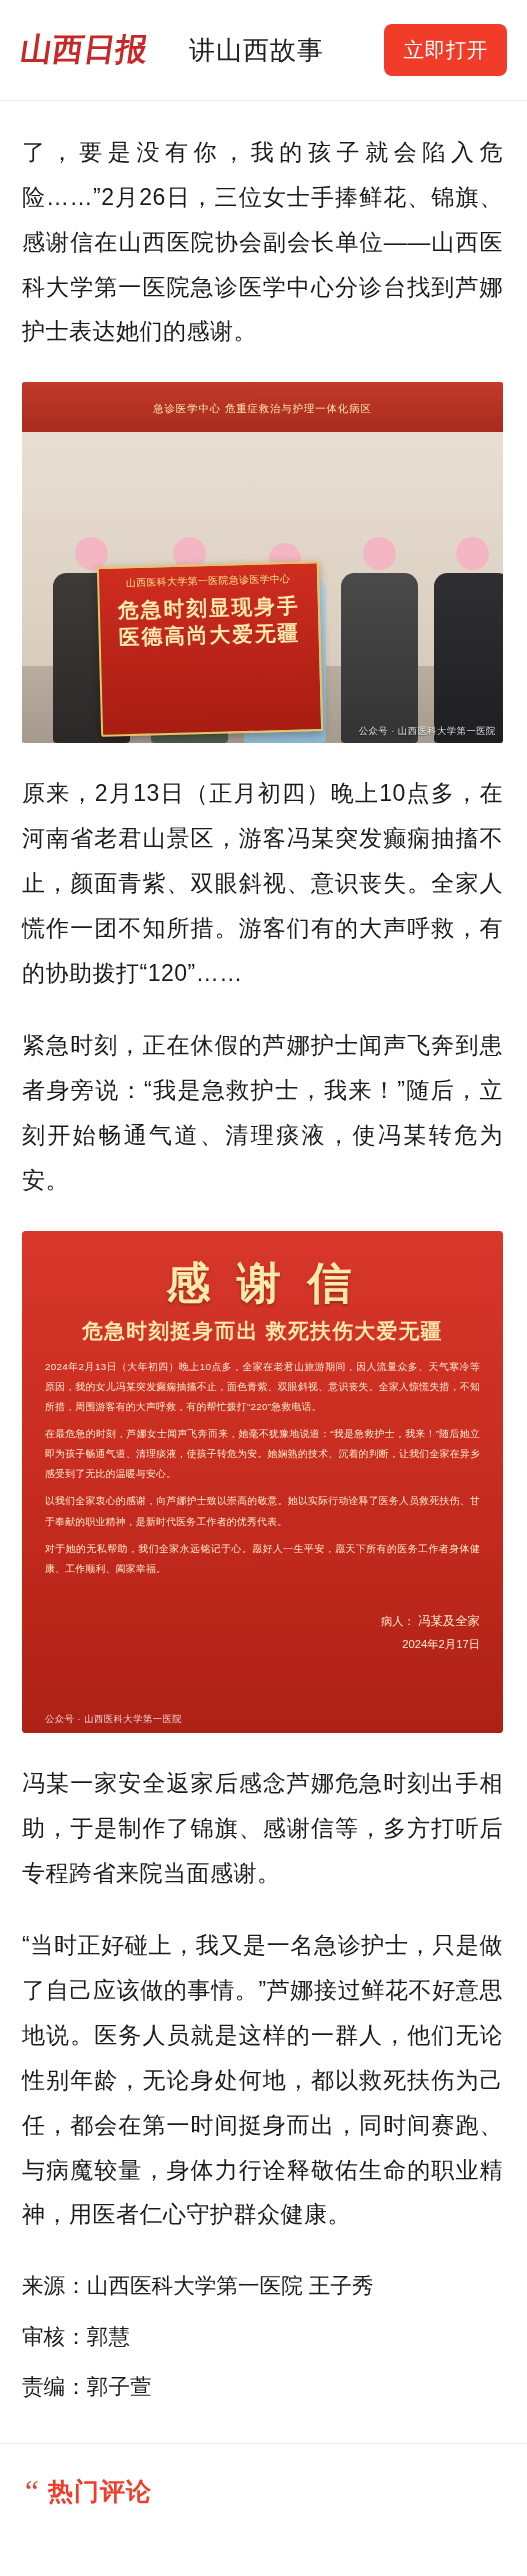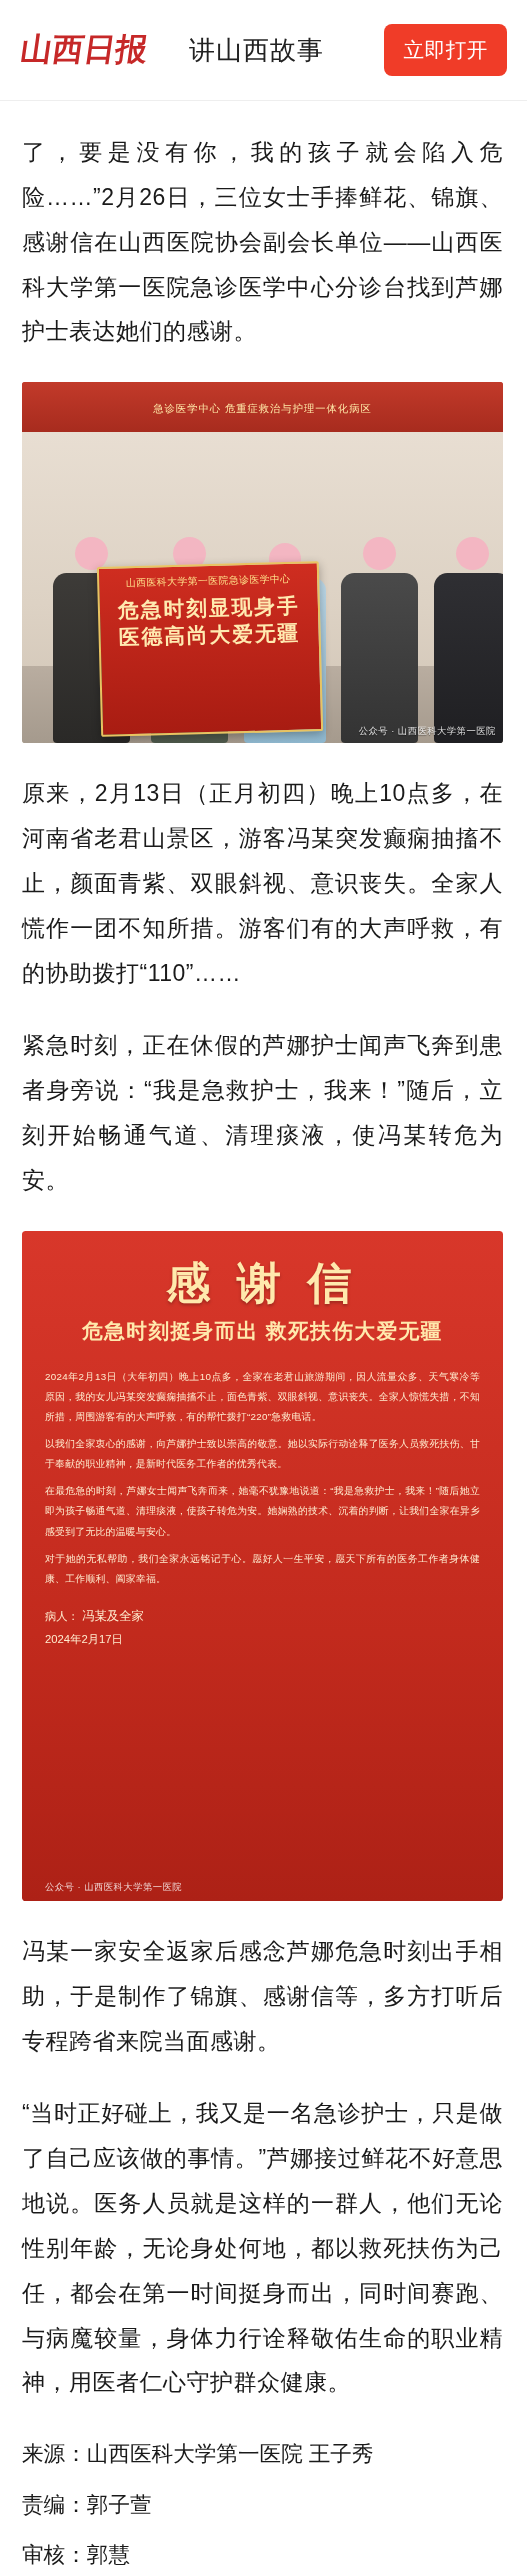--- a/index.html
+++ b/index.html
@@ -197,21 +197,21 @@
     position: absolute;
     right: 7.2px; bottom: 5.2px;
     color: rgba(255,255,255,.85);
     font-size: 9.3px;
     letter-spacing: 0.5px;
     text-shadow: 0 0.5px 1px rgba(0,0,0,.5);
   }
 
   
   .photo-2 {
-    height: 670px;
+    height: 502px;
     background: linear-gradient(180deg,#d8372a 0%, #c22a1d 60%, #ad2116 100%);
     border-radius: 3.1px;
     padding: 17.5px 23px 15.5px 23px;
     position: relative;
     color: #fff5d8;
   }
   .letter-title {
     text-align: center;
     font-size: 44px;
     font-weight: bold;
@@ -219,32 +219,33 @@
     letter-spacing: 7.2px;
     margin: 5.2px 0 4.1px 0;
     text-shadow: 0 1.5px 3.1px rgba(0,0,0,.25);
   }
   .letter-sub {
     text-align: center;
     font-size: 20.6px;
     font-weight: bold;
     color: #ffe9ad;
     letter-spacing: 1.5px;
-    margin-bottom: 22px;
+    margin-bottom: 12px;
   }
   .letter-body {
     font-size: 9.8px;
     line-height: 2.05;
     color: #ffeccf;
     text-align: justify;
     letter-spacing: 0.3px;
   }
   .letter-body p { margin: 0 0 7.2px 0; }
   .letter-sign {
-    margin-top: 16px;
+    margin-top: 31px;
+    text-align: right;
     font-size: 11.3px;
     color: #ffeccf;
     line-height: 1.9;
   }
   .letter-sign .nm { font-size: 12.4px; }
   .ph2-watermark {
     position: absolute;
     left: 23px; bottom: 7.2px;
     color: rgba(255,255,255,.8);
     font-size: 9.3px;
@@ -348,51 +349,51 @@
           <div class="ph1-flag">
             <div class="fl-top">山西医科大学第一医院急诊医学中心</div>
             <div class="fl-main">危急时刻显现身手
 医德高尚大爱无疆</div>
           </div>
         </div>
         <div class="ph1-watermark">公众号 · 山西医科大学第一医院</div>
       </div>
     </div>
 
-    <p class="para">原来，2月13日（正月初四）晚上10点多，在河南省老君山景区，游客冯某突发癫痫抽搐不止，颜面青紫、双眼斜视、意识丧失。全家人慌作一团不知所措。游客们有的大声呼救，有的协助拨打“110”……</p>
+    <p class="para">原来，2月13日（正月初四）晚上10点多，在河南省老君山景区，游客冯某突发癫痫抽搐不止，颜面青紫、双眼斜视、意识丧失。全家人慌作一团不知所措。游客们有的大声呼救，有的协助拨打“120”……</p>
     <p class="para">紧急时刻，正在休假的芦娜护士闻声飞奔到患者身旁说：“我是急救护士，我来！”随后，立刻开始畅通气道、清理痰液，使冯某转危为安。</p>
 
     <div class="photo">
       <div class="photo-2">
         <div class="letter-title">感 谢 信</div>
         <div class="letter-sub">危急时刻挺身而出 救死扶伤大爱无疆</div>
         <div class="letter-body">
           <p>2024年2月13日（大年初四）晚上10点多，全家在老君山旅游期间，因人流量众多、天气寒冷等原因，我的女儿冯某突发癫痫抽搐不止，面色青紫、双眼斜视、意识丧失。全家人惊慌失措，不知所措，周围游客有的大声呼救，有的帮忙拨打“220”急救电话。</p>
+          <p>在最危急的时刻，芦娜女士闻声飞奔而来，她毫不犹豫地说道：“我是急救护士，我来！”随后她立即为孩子畅通气道、清理痰液，使孩子转危为安。她娴熟的技术、沉着的判断，让我们全家在异乡感受到了无比的温暖与安心。</p>
           <p>以我们全家衷心的感谢，向芦娜护士致以崇高的敬意。她以实际行动诠释了医务人员救死扶伤、甘于奉献的职业精神，是新时代医务工作者的优秀代表。</p>
-          <p>在最危急的时刻，芦娜女士闻声飞奔而来，她毫不犹豫地说道：“我是急救护士，我来！”随后她立即为孩子畅通气道、清理痰液，使孩子转危为安。她娴熟的技术、沉着的判断，让我们全家在异乡感受到了无比的温暖与安心。</p>
           <p>对于她的无私帮助，我们全家永远铭记于心。愿好人一生平安，愿天下所有的医务工作者身体健康、工作顺利、阖家幸福。</p>
         </div>
         <div class="letter-sign">
           <div>
             <span>病人：</span>
             <span class="nm">冯某及全家</span>
           </div>
           <div>2024年2月17日</div>
         </div>
         <div class="ph2-watermark">公众号 · 山西医科大学第一医院</div>
       </div>
     </div>
 
     <p class="para">冯某一家安全返家后感念芦娜危急时刻出手相助，于是制作了锦旗、感谢信等，多方打听后专程跨省来院当面感谢。</p>
     <p class="para">“当时正好碰上，我又是一名急诊护士，只是做了自己应该做的事情。”芦娜接过鲜花不好意思地说。医务人员就是这样的一群人，他们无论性别年龄，无论身处何地，都以救死扶伤为己任，都会在第一时间挺身而出，同时间赛跑、与病魔较量，身体力行诠释敬佑生命的职业精神，用医者仁心守护群众健康。</p>
 
     <div class="meta-block">
       <div class="meta-line">来源：山西医科大学第一医院 王子秀</div>
+      <div class="meta-line">审核：郭慧</div>
       <div class="meta-line">责编：郭子萱</div>
-      <div class="meta-line">审核：郭慧</div>
     </div>
   </div>
 
   <div class="comments">
     <div class="comments-head">
       <span class="quote-icon">“</span>
       <span class="comments-title">热门评论</span>
     </div>
 
   </div>

